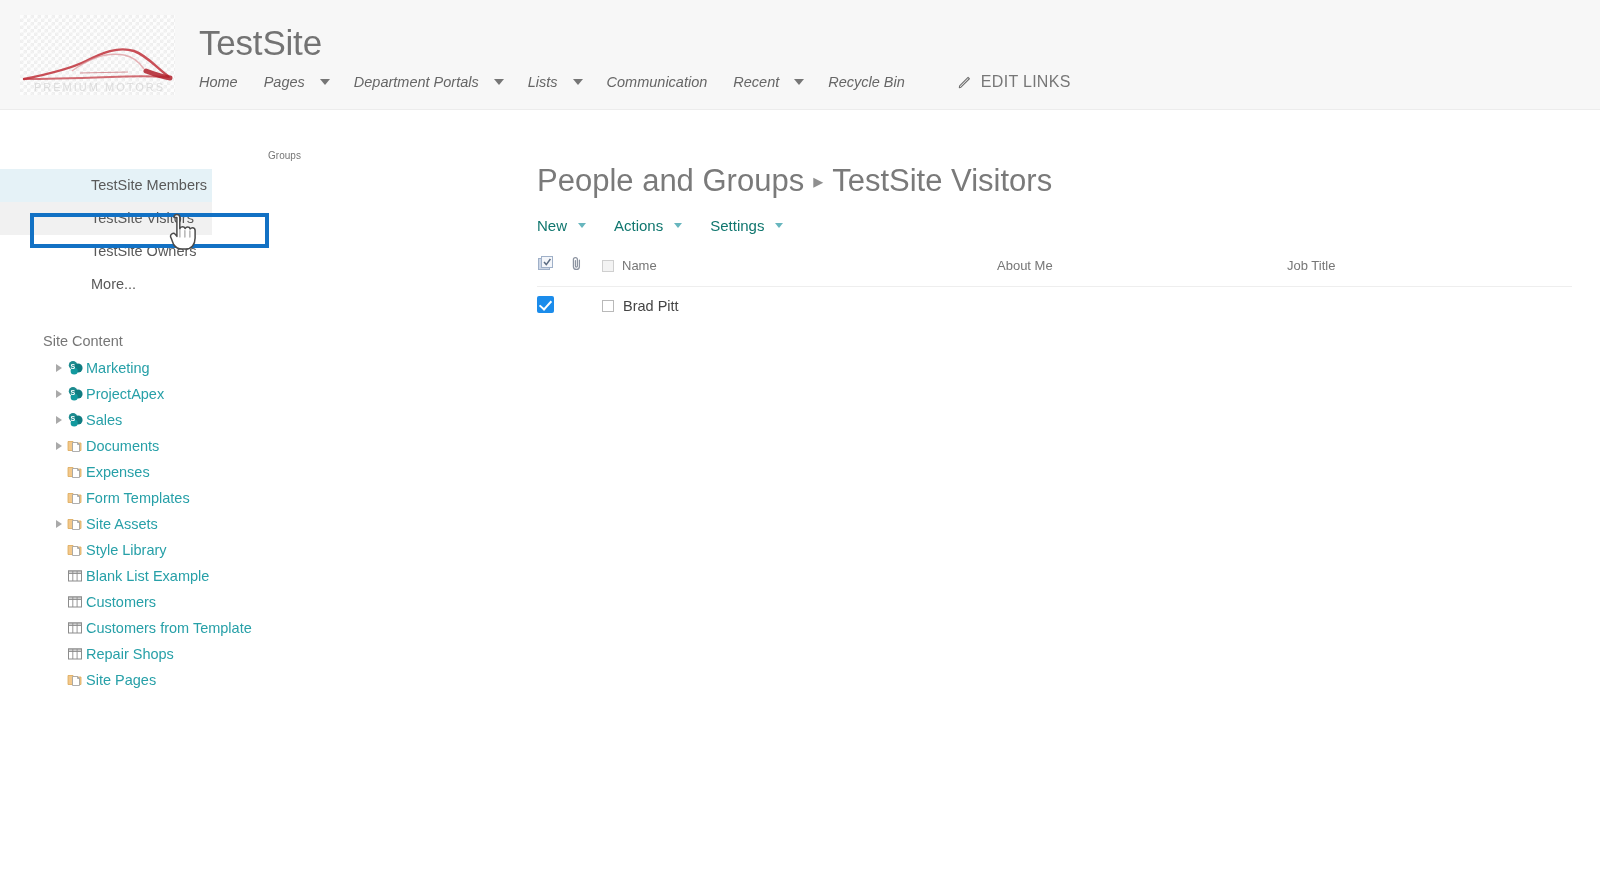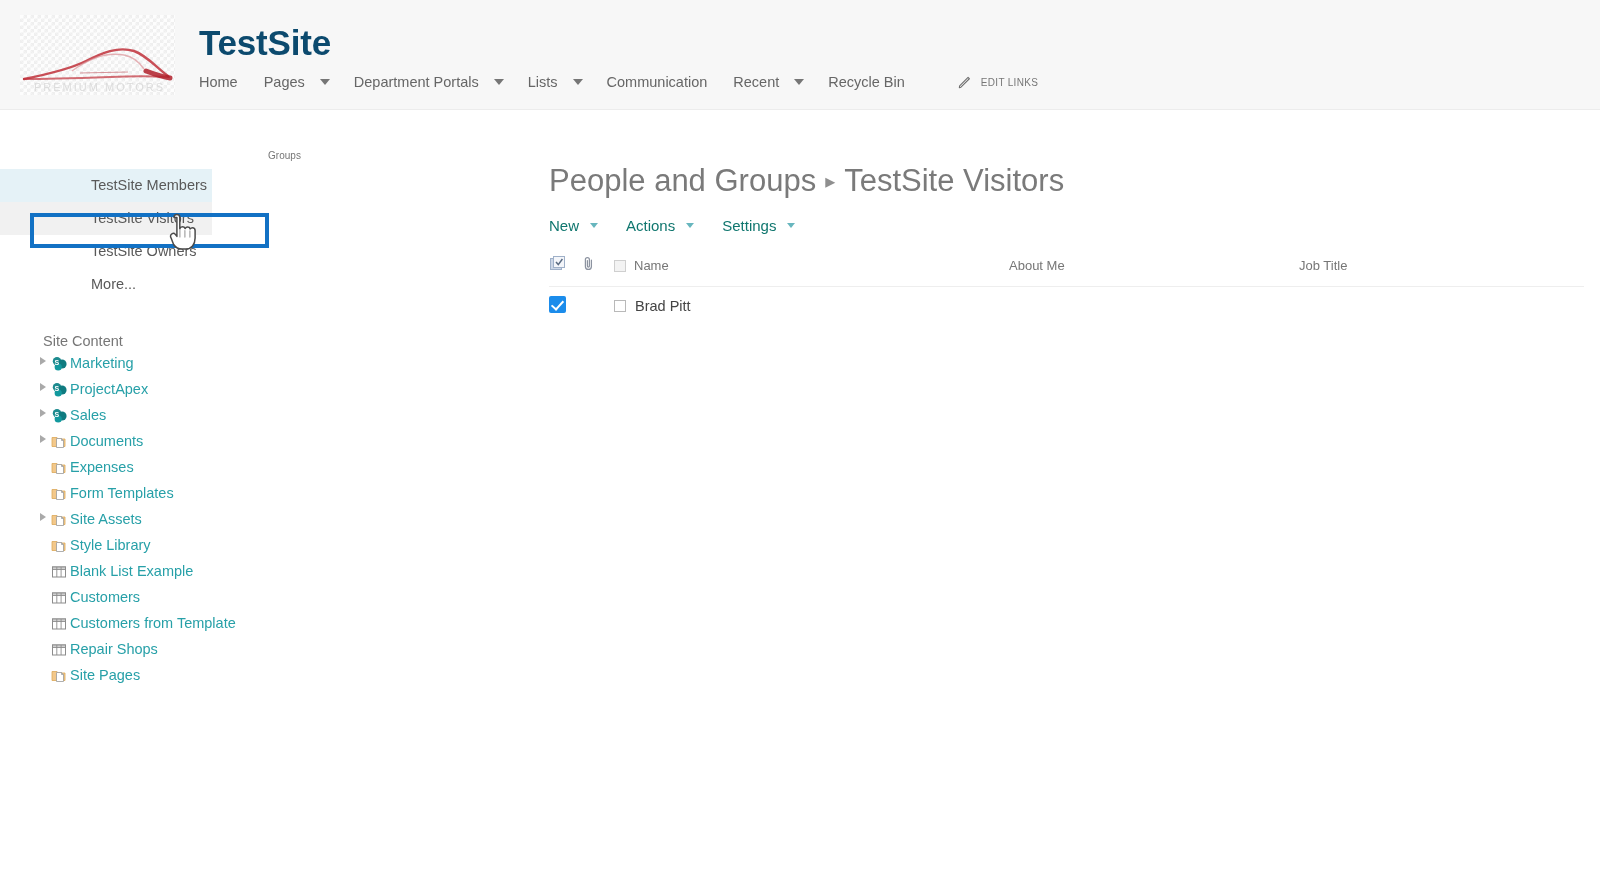--- a/index.html
+++ b/index.html
@@ -40,55 +40,55 @@
     background-position: 0 0, 3.5px 3.5px;
     overflow: hidden;
   }
   .site-logo svg { position: absolute; left: 0; top: 6px; }
 
   .site-title {
     position: absolute;
     left: 199px;
     top: 22px;
     font-size: 35px;
-    font-weight: 700;
-    color: #0c4a6e;
+    font-weight: 400;
+    color: #737373;
     letter-spacing: -0.2px;
     line-height: 42px;
   }
   .topnav {
     position: absolute;
     left: 197px;
     top: 68px;
     display: flex;
     align-items: center;
     height: 28px;
   }
   .topnav-item {
     display: flex;
     align-items: center;
     font-size: 14.5px;
     color: #666666;
     margin-right: 22px;
     white-space: nowrap;
     cursor: pointer;
   }
-  .topnav-item .label { padding: 0 2px; }
+  .topnav-item .label { padding: 0 2px; font-style: italic; }
   .caret-down {
     display: inline-block;
     margin-left: 13px;
     width: 0; height: 0;
     border-left: 5.5px solid transparent;
     border-right: 5.5px solid transparent;
     border-top: 6.5px solid #767676;
   }
   .edit-links {
     display: flex;
     align-items: center;
-    font-size: 10px;
+    font-size: 16px;
     color: #777;
     margin-left: 28px;
     letter-spacing: 0.3px;
     cursor: pointer;
   }
   .pencil-icon { margin-right: 9px; display: block; }
 
   
   .left-nav {
     position: absolute;
@@ -140,23 +140,23 @@
   .site-content-heading {
     font-size: 14.5px;
     color: #767676;
     margin-top: 32px;
     padding-left: 43px;
     margin-bottom: 6px;
   }
   .tree { padding-left: 0; }
   .tree-item {
     display: flex;
-    align-items: flex-start;
+    align-items: center;
     height: 26px;
-    padding-left: 38px;
+    padding-left: 54px;
     font-size: 14.5px;
     cursor: pointer;
   }
   .tree-arrow {
     width: 12px;
     display: inline-block;
     flex: 0 0 12px;
     position: relative;
     height: 12px;
   }
@@ -182,21 +182,20 @@
     color: #27a0a8;
     white-space: nowrap;
   }
 
   
   .main {
     position: absolute;
     left: 537px;
     top: 160px;
     right: 0;
-    margin-left: 12px;
   }
   .page-title {
     font-size: 31px;
     font-weight: 300;
     color: #7a7a7a;
     line-height: 42px;
     white-space: nowrap;
   }
   .page-title .sep {
     display: inline-block;

